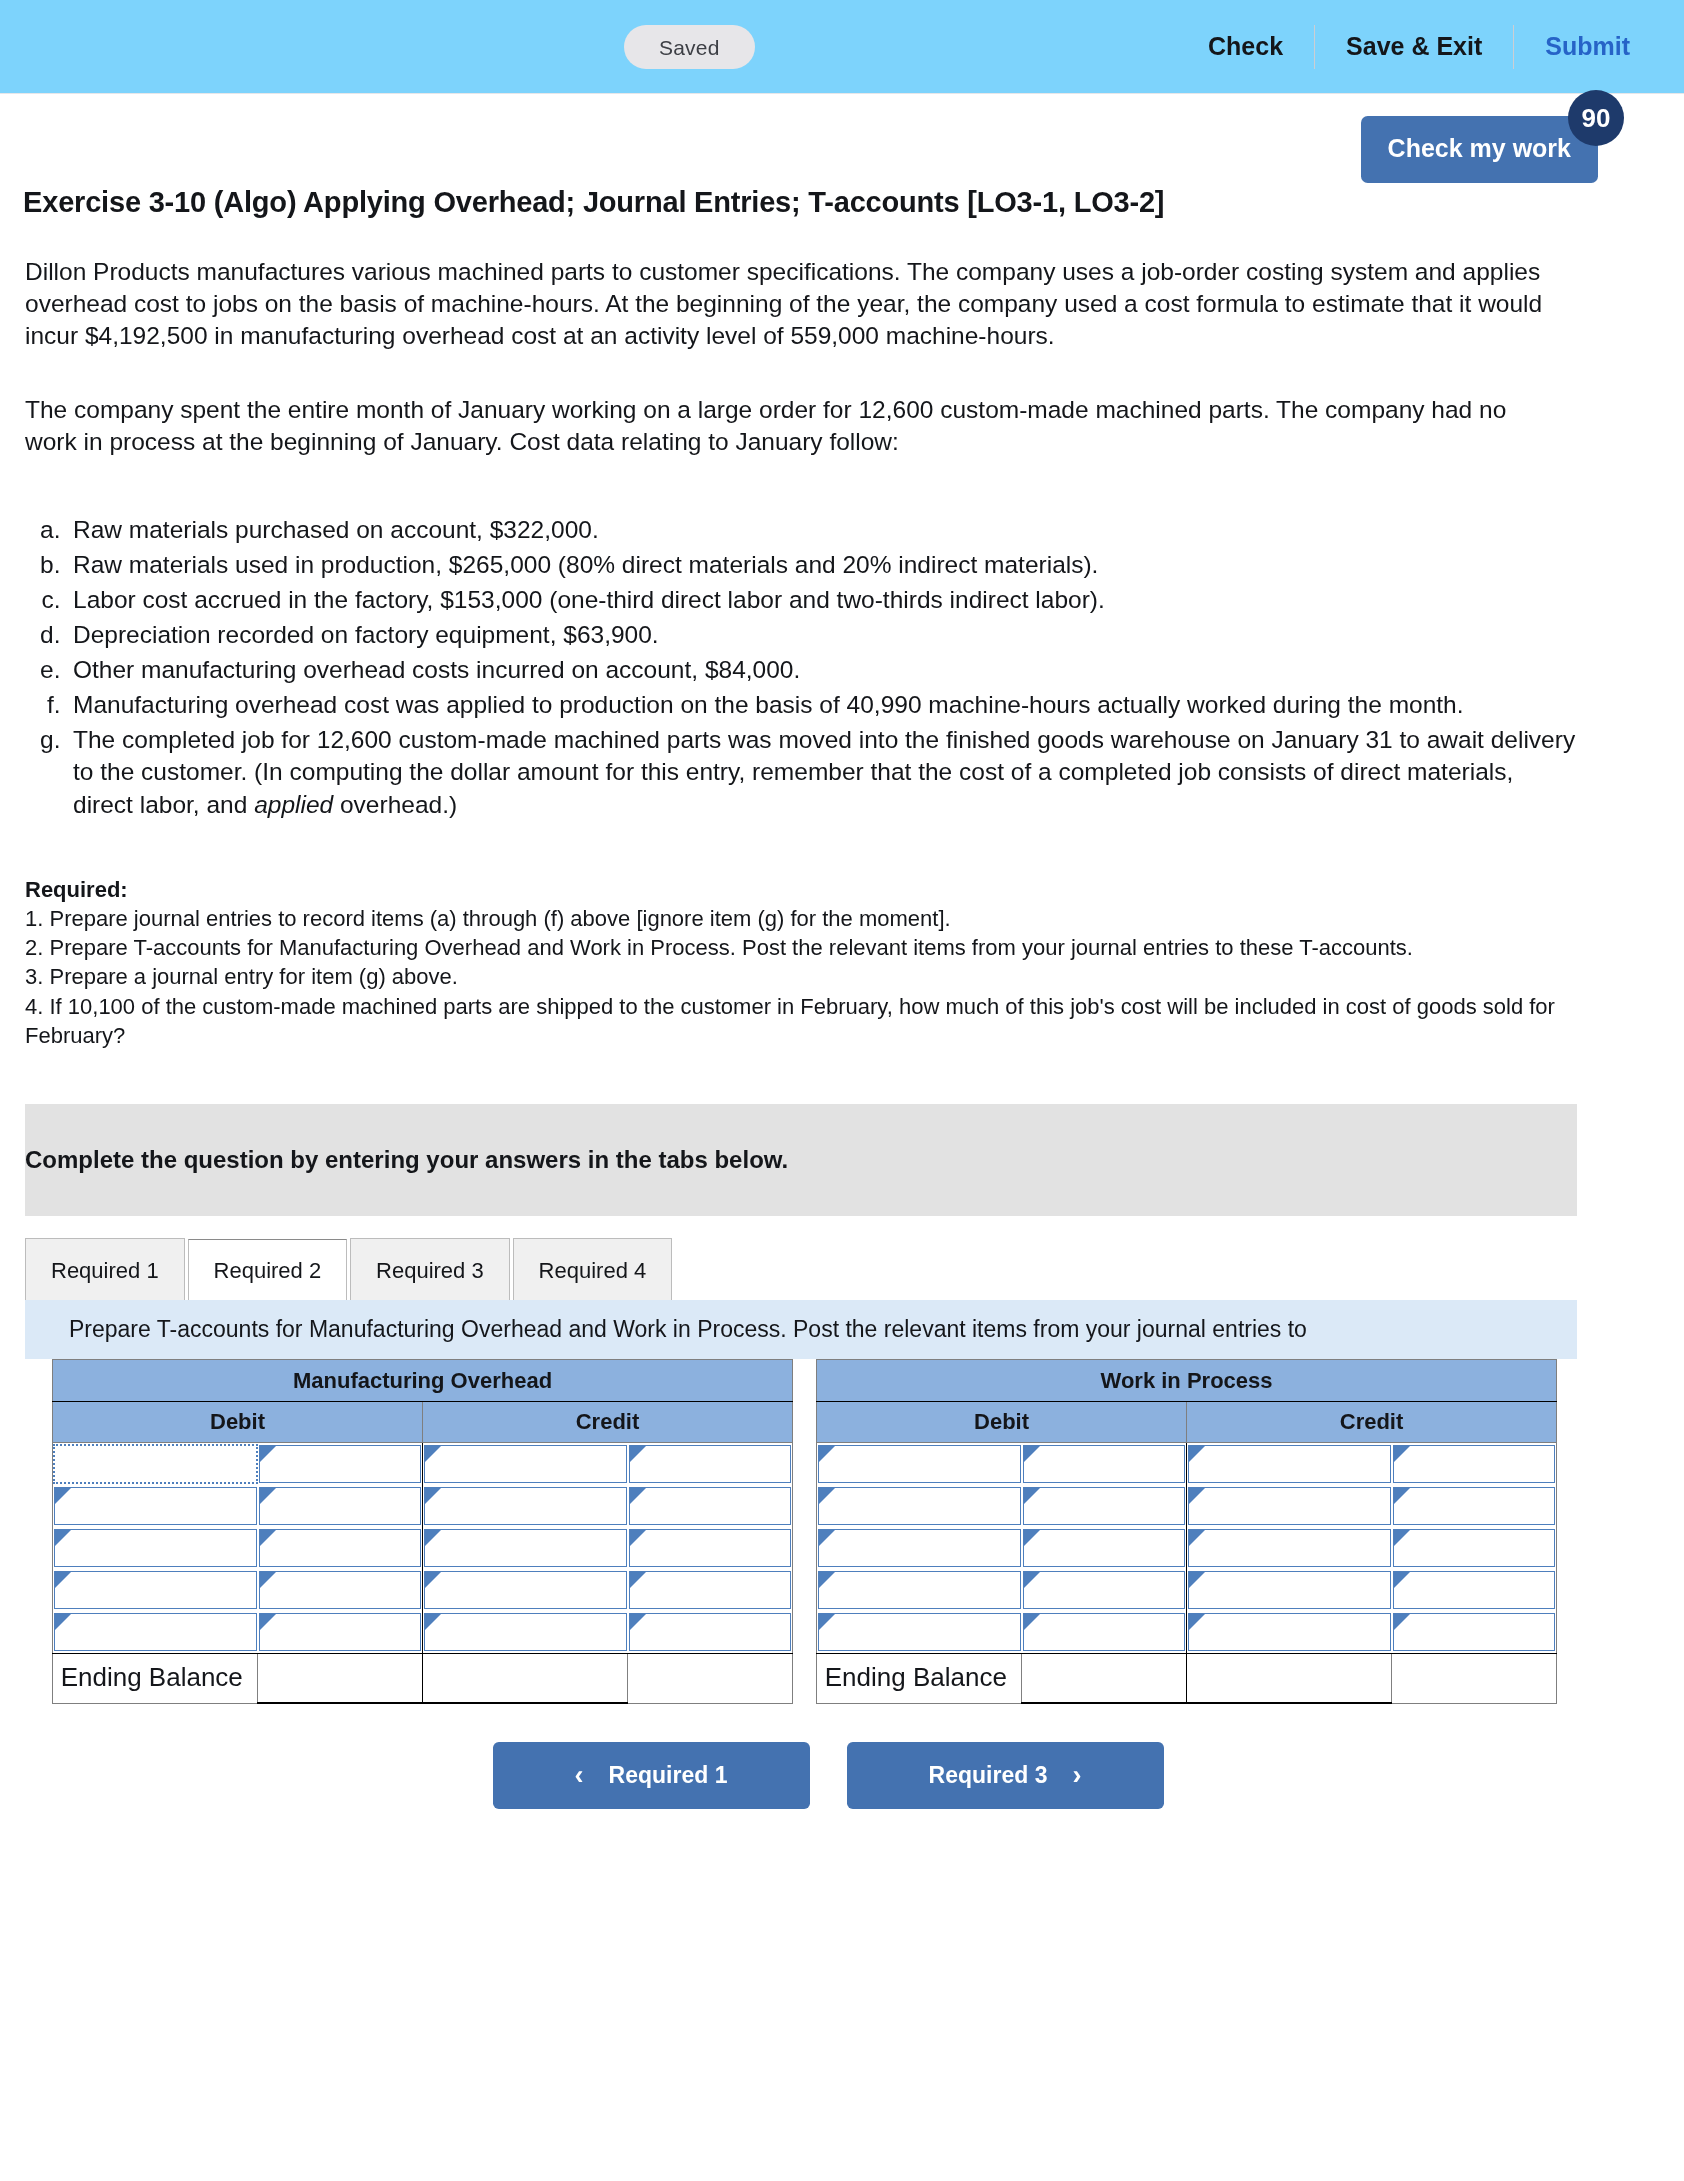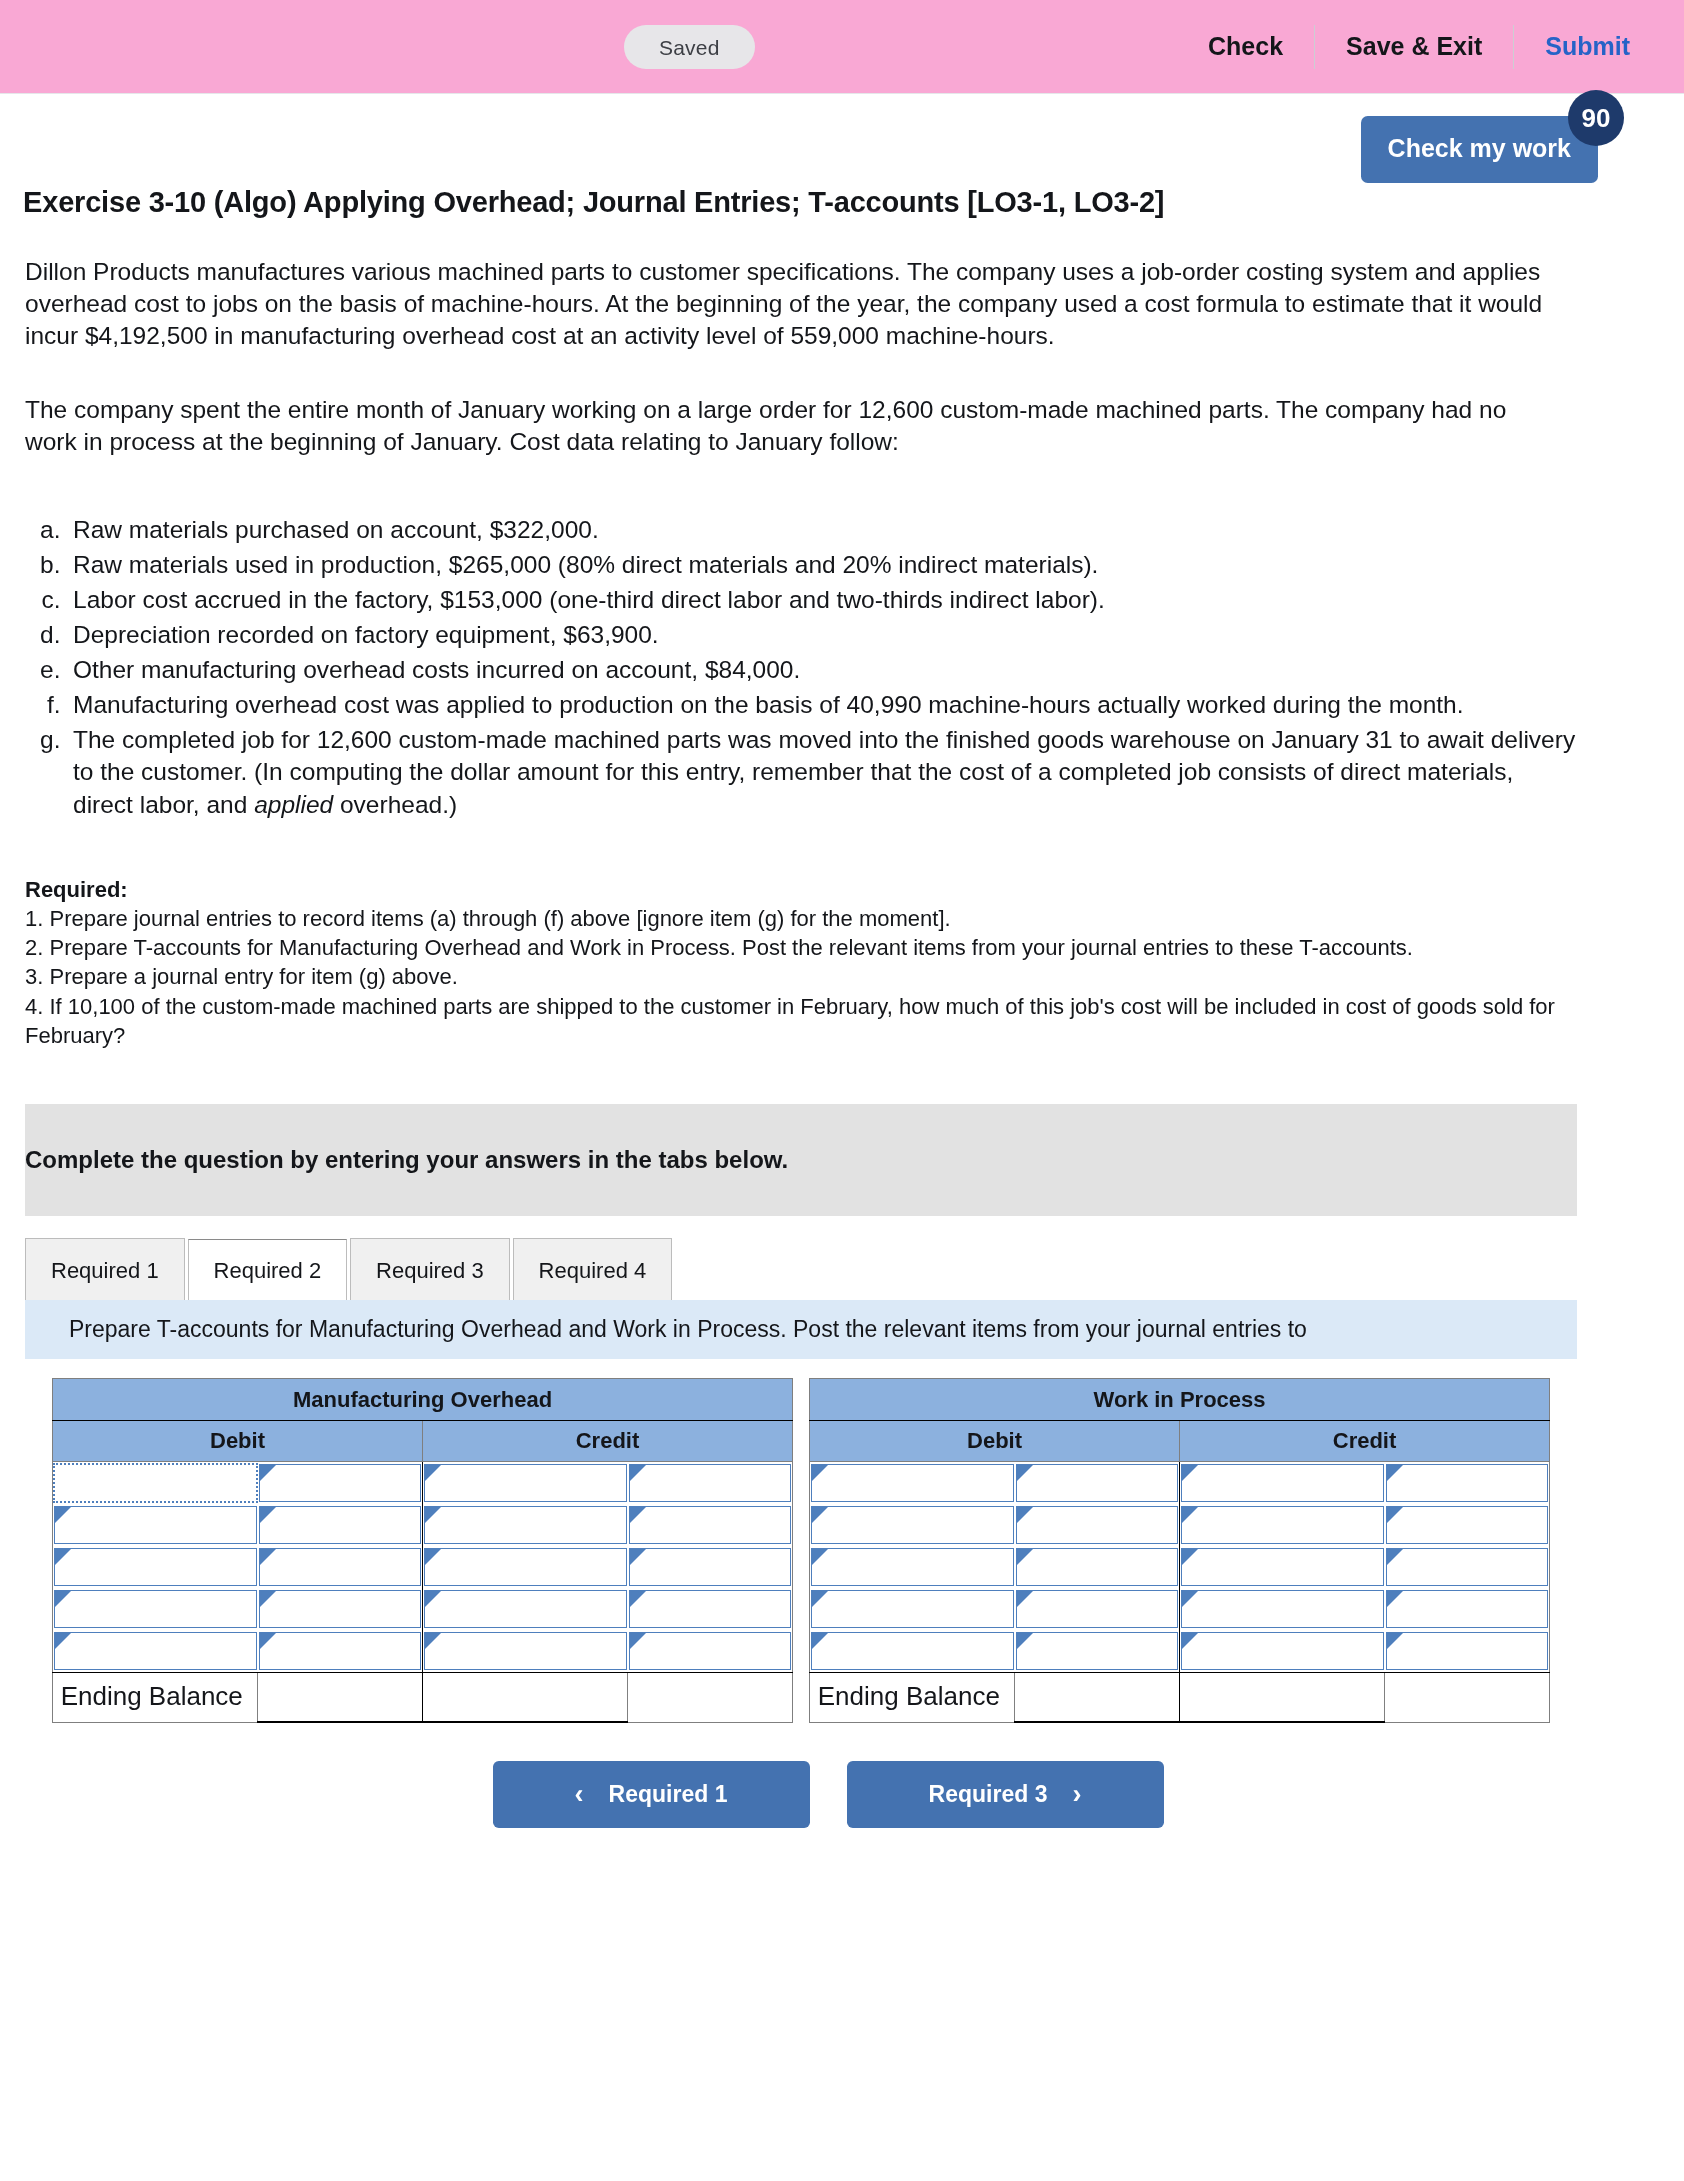--- a/index.html
+++ b/index.html
@@ -7,21 +7,21 @@
     width: 1684px;
     background: #ffffff;
     font-family: "Liberation Sans", sans-serif;
     color: #14161a;
   }
   body { width: 1684px; min-height: 2182px; position: relative; }
 
   
   .topbar {
     height: 94px;
-    background: #f9a8d4;
+    background: #7dd3fc;
     border-bottom: 1px solid #e6e7ea;
     display: flex;
     align-items: center;
     position: relative;
   }
   .saved-pill {
     position: absolute;
     left: 624px;
     top: 25px;
     background: #e7e6e9;
@@ -190,23 +190,22 @@
     align-items: center;
     font-size: 23px;
     padding-left: 44px;
     white-space: nowrap;
     overflow: hidden;
   }
 
   
   .t-area {
     display: flex;
-    margin-top: 19px;
     margin-left: 27px;
-    gap: 16px;
+    gap: 23px;
   }
   table.tacct {
     border-collapse: collapse;
     table-layout: fixed;
     width: 741px;
     border: 1px solid #7f7f7f;
   }
   table.tacct col.c-lbl  { width: 205px; }
   table.tacct col.c-val  { width: 165px; }
   .th-title {

